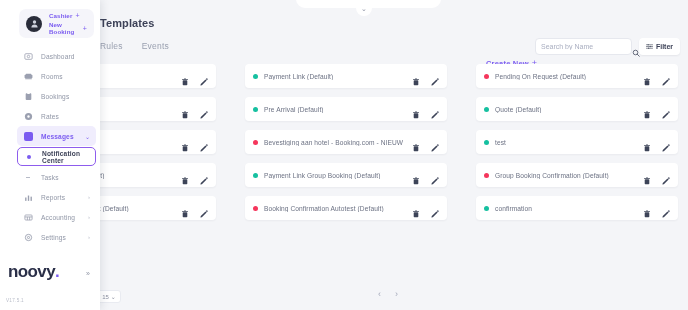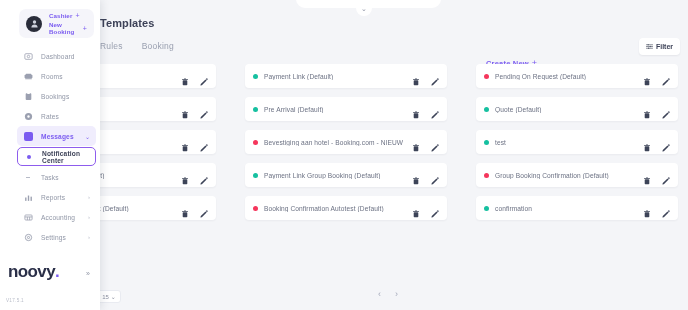--- a/index.html
+++ b/index.html
@@ -178,28 +178,37 @@
 
   <div id="main">
 
     <div class="topbar-pill"></div>
     <div class="topbar-chev">⌄</div>
 
     <div class="page-title">Templates</div>
 
     <div class="tabs">
       <div class="tab">Rules</div>
-      <div class="tab">Booking</div>
+      <div class="tab">Events</div>
     </div>
 
     <div class="create-new">
       <span>Create New</span>
       <span class="plus">+</span>
     </div>
 
+    <div class="search-box">
+      <input type="text" placeholder="Search by Name" style="">
+      <span class="search-ic">
+        <svg viewBox="0 0 16 16" fill="none" stroke="currentColor" stroke-width="1.8">
+          <circle cx="7" cy="7" r="4.6"></circle>
+            <line x1="10.4" y1="10.4" x2="14.6" y2="14.6" stroke-linecap="round"></line>
+        </svg>
+      </span>
+    </div>
 
     <div class="filter-btn">
       <span class="filter-ic">
         <svg viewBox="0 0 16 16" fill="none" stroke="currentColor" stroke-width="1.6" stroke-linecap="round">
           <line x1="1" y1="4" x2="15" y2="4"></line>
             <line x1="1" y1="8" x2="15" y2="8"></line>
             <line x1="1" y1="12" x2="15" y2="12"></line>
           <circle cx="5" cy="4" r="1.6" fill="currentColor" stroke="none"></circle>
           <circle cx="10" cy="8" r="1.6" fill="currentColor" stroke="none"></circle>
           <circle cx="6" cy="12" r="1.6" fill="currentColor" stroke="none"></circle>

